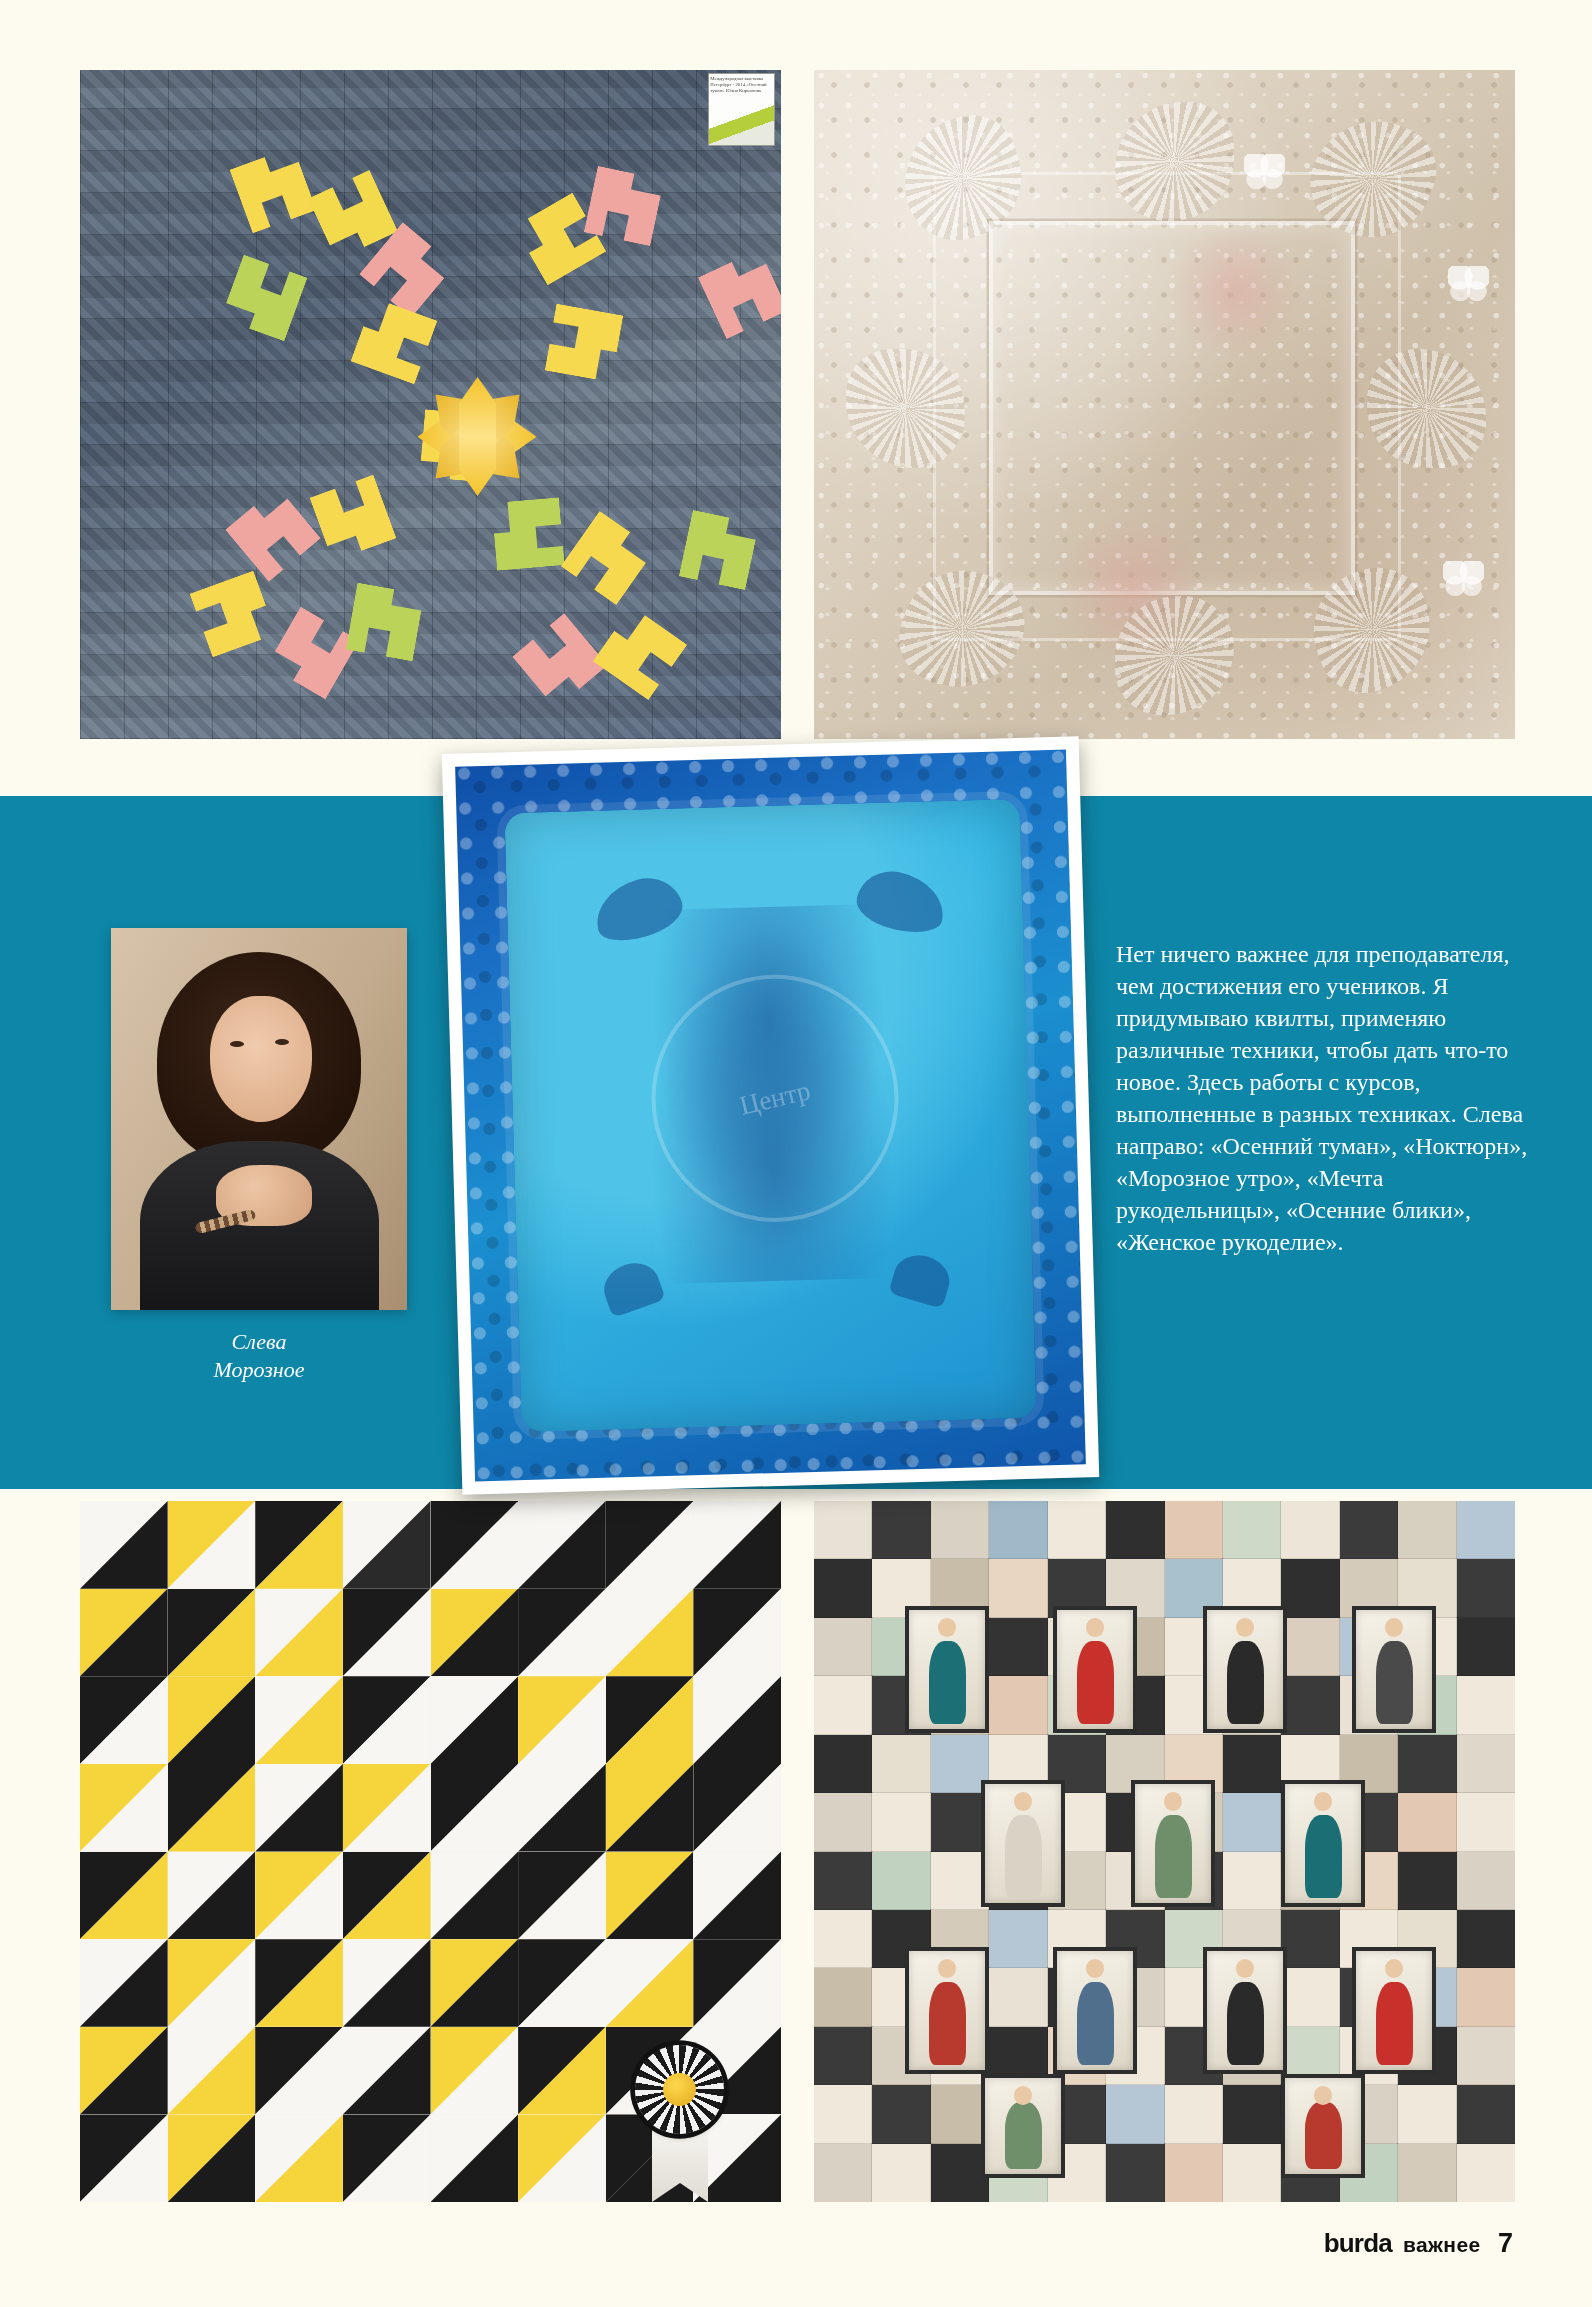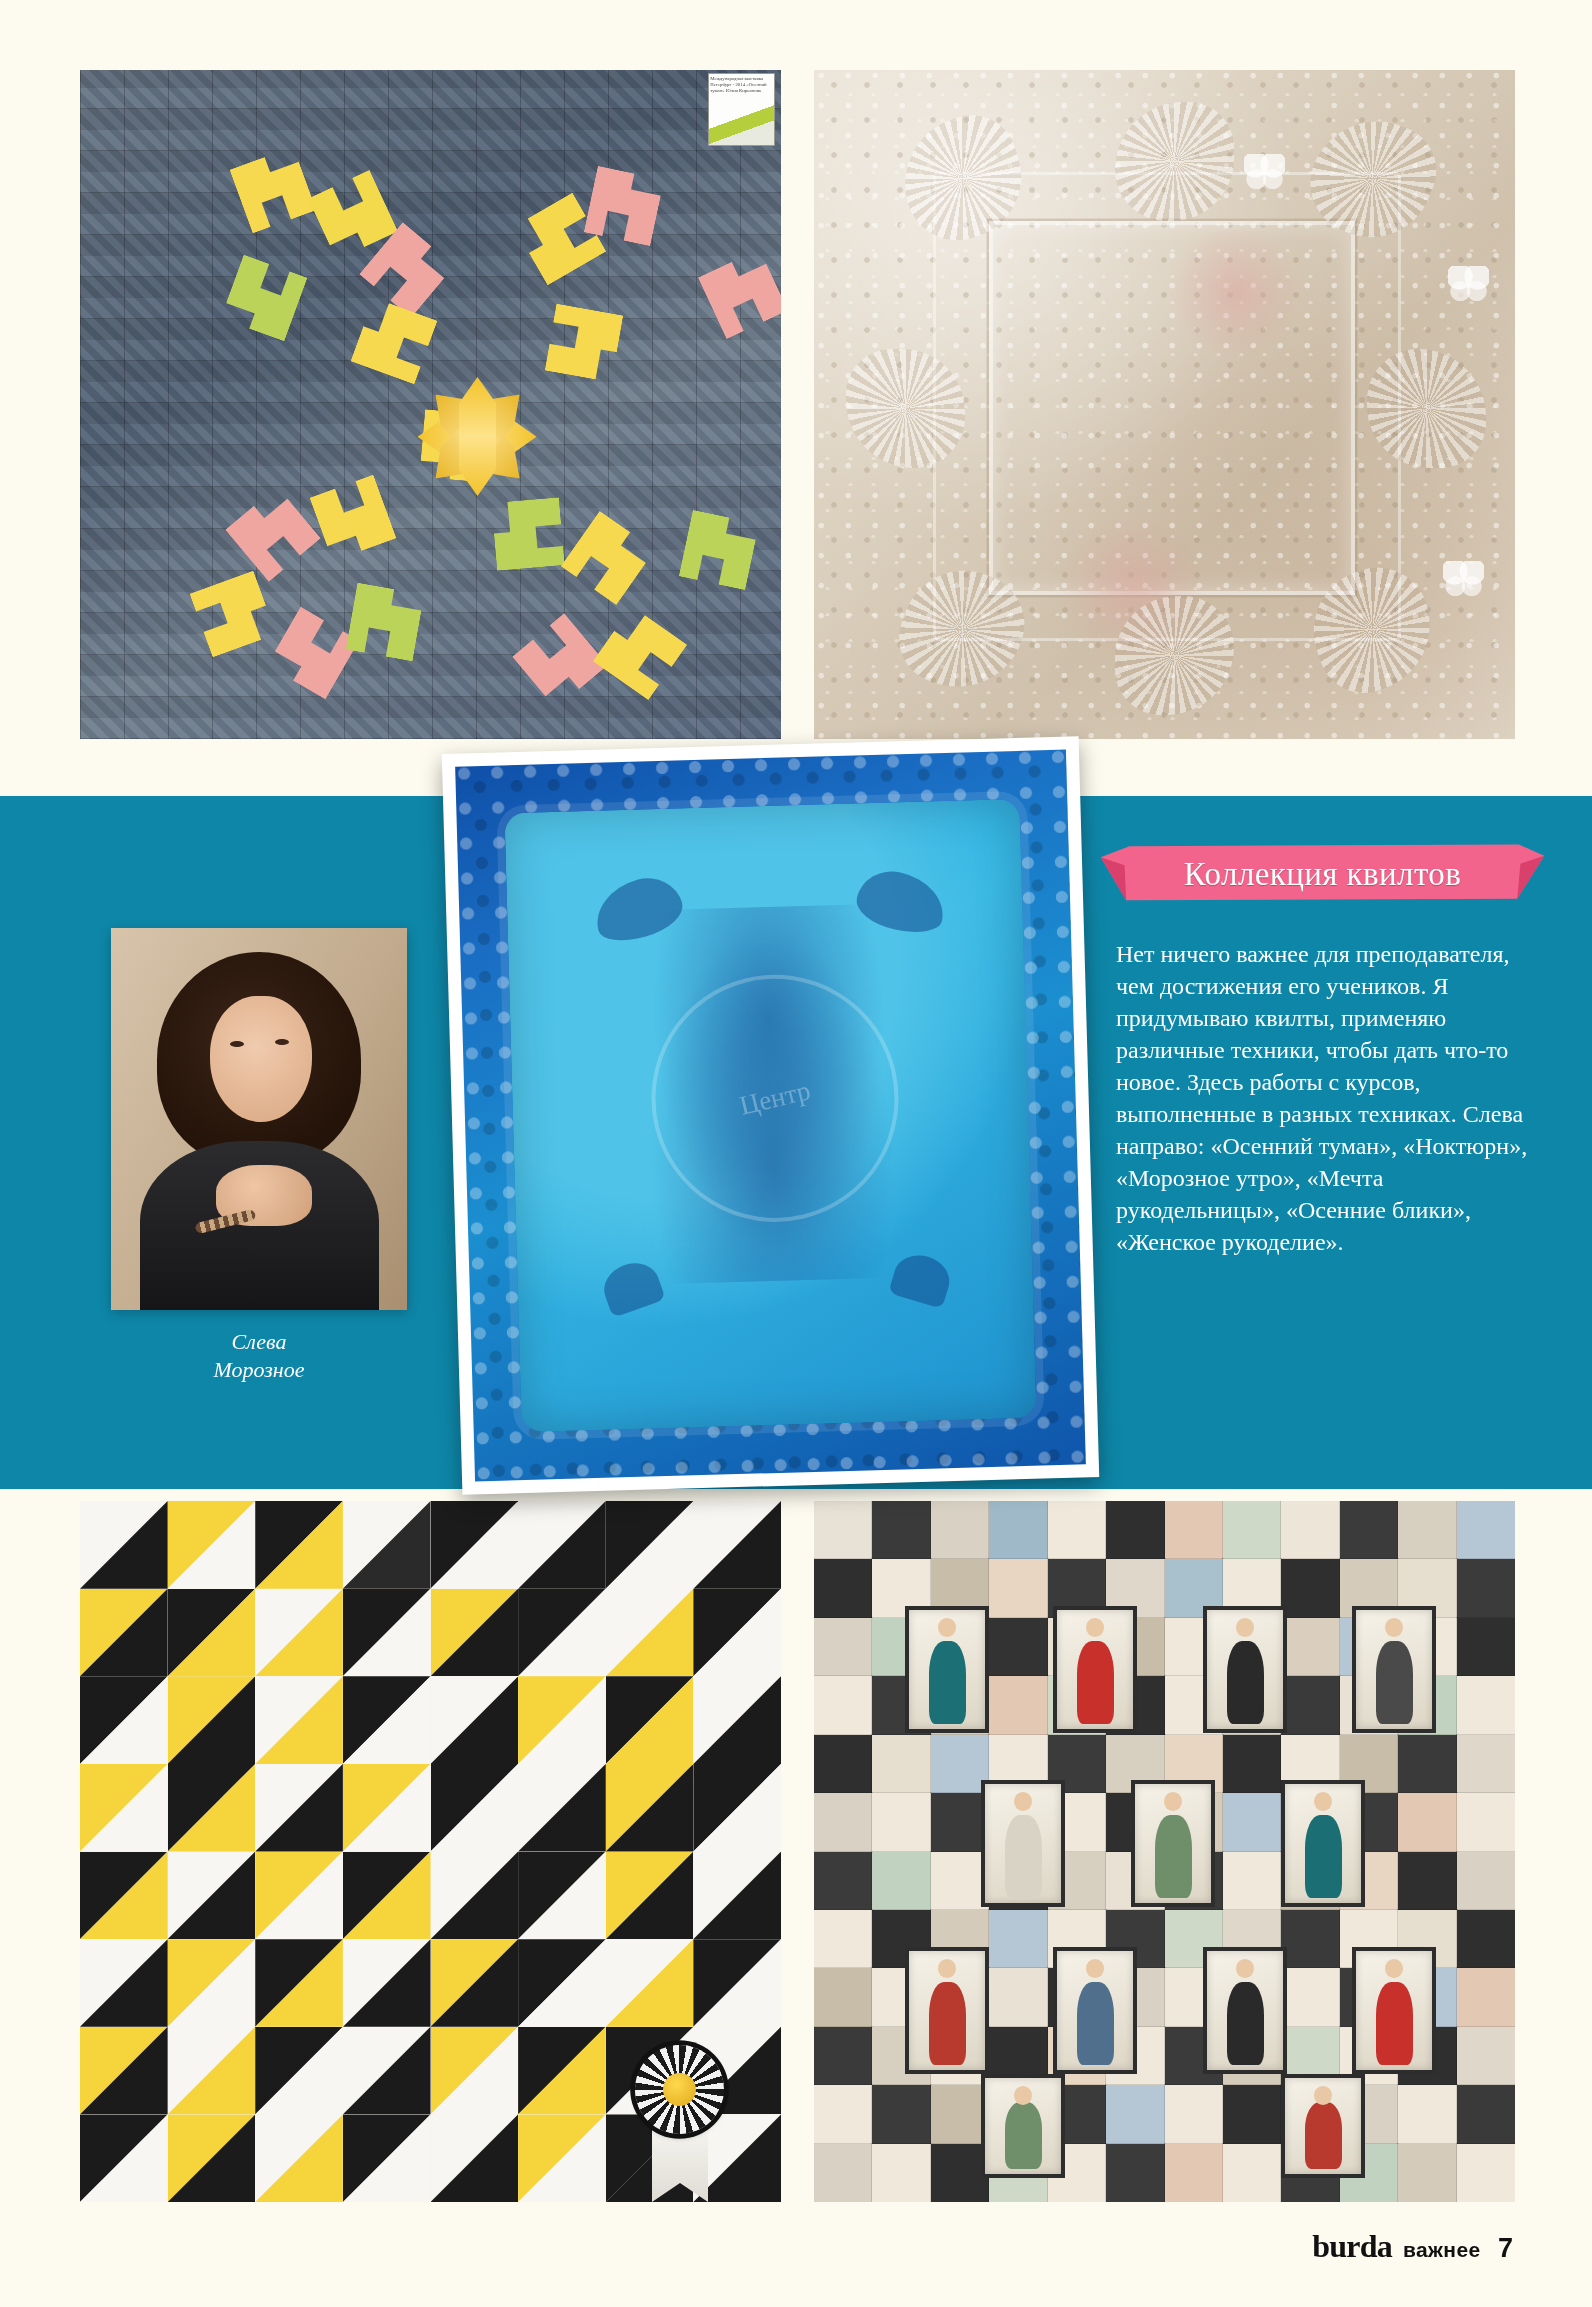--- a/index.html
+++ b/index.html
@@ -446,23 +446,23 @@
   .footer {
     position: absolute;
     right: 80px;
     top: 2228px;
     display: flex;
     align-items: baseline;
     gap: 11px;
     color: #111;
   }
   .brand {
-    font-family: Liberation Serif, serif;
+    font-family: Liberation Sans, sans-serif;
     font-weight: bold;
-    font-size: 32px;
+    font-size: 26px;
     letter-spacing: -0.8px;
   }
   .brand-sub {
     font-family: "Liberation Sans", sans-serif;
     font-weight: bold;
     font-size: 21px;
     letter-spacing: 0.4px;
   }
   .page-num {
     font-family: "Liberation Sans", sans-serif;
@@ -560,28 +560,20 @@
     <div class="ap-body"></div>
     <div class="ap-hand"></div>
     <div class="ap-bracelet"></div>
   </div>
 
   <div class="author-caption">
     <div>Слева</div>
     <div>Морозное</div>
   </div>
 
-  <div class="ribbon">
-    <svg width="451" height="62" viewBox="0 0 566 78">
-      <path d="M4 18 L40 4 L530 2 L562 16 L528 70 L36 72 Z" fill="#f2648c"></path>
-      <path d="M4 18 L34 28 L36 72 Z" fill="#d9406c"></path>
-      <path d="M562 16 L532 26 L528 70 Z" fill="#d9406c"></path>
-    </svg>
-    <div class="ribbon-title">Коллекция квилтов</div>
-  </div>
 
   <div class="body-text">Нет ничего важнее для преподавателя, чем достижения его учеников. Я придумываю квилты, применяю различные техники, чтобы дать что-то новое. Здесь работы с курсов, выполненные в разных техниках. Слева направо: «Осенний туман», «Ноктюрн», «Морозное утро», «Мечта рукодельницы», «Осенние блики», «Женское рукоделие».</div>
 
   <div class="photo" id="quilt-autumn-glints">
     <div class="hst-grid">
       <div class="hst">
           <div class="tri-a" style="background:#f7f6f2;clip-path:polygon(0 0,100% 0,0 100%)"></div>
           <div class="tri-b" style="background:#1b1b1b;clip-path:polygon(100% 0,100% 100%,0 100%)"></div>
         </div>
       <div class="hst">

